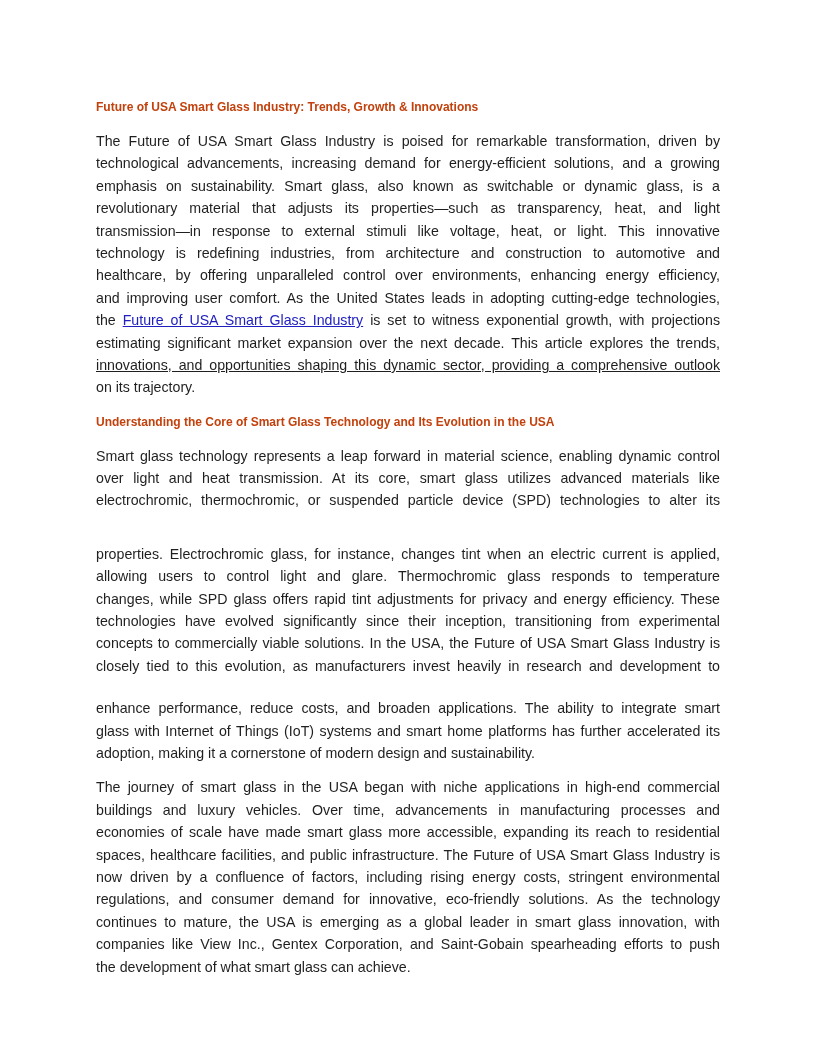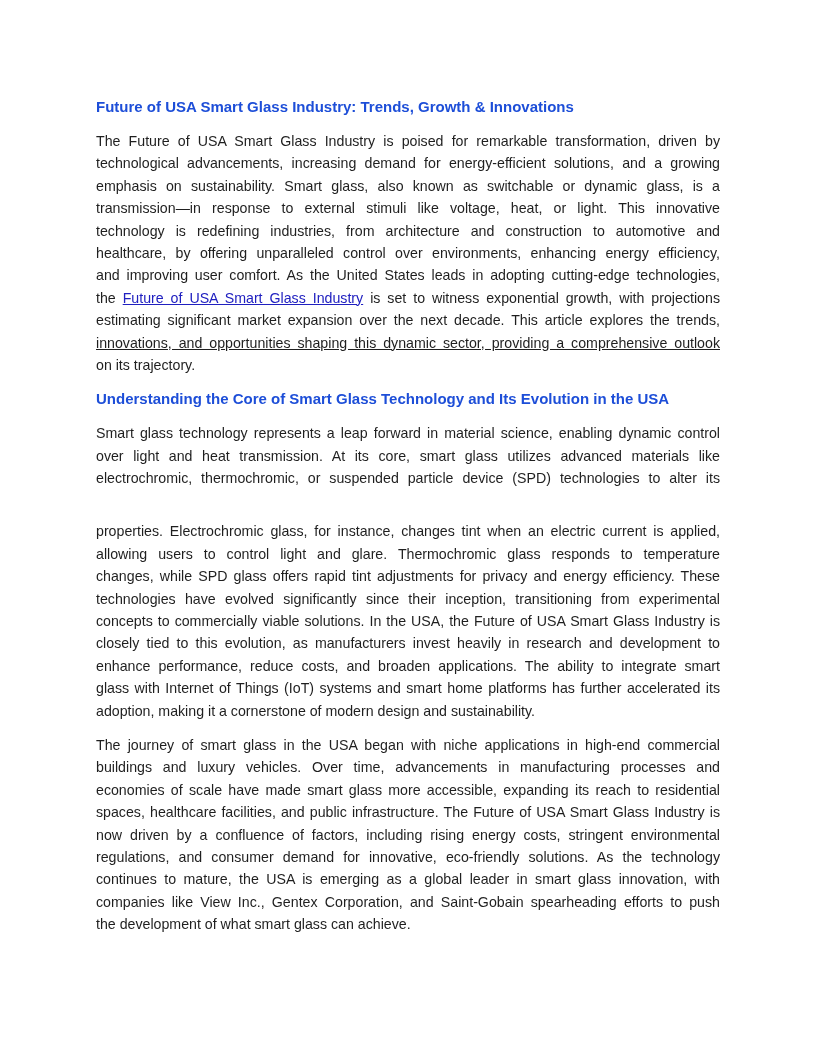--- a/index.html
+++ b/index.html
@@ -1,37 +1,38 @@
 <!DOCTYPE html>
 <html><head>
 <meta charset="utf-8">
 <style>
   html, body { margin: 0; padding: 0; background: #ffffff; }
   body { width: 816px; height: 1056px; position: relative; overflow: hidden; }
   .page { position: absolute; left: 96px; top: 96px; width: 624px; color: #1f1f1f;
     font-family: "Liberation Sans", sans-serif; font-size: 14.2px; }
-  h2 { font-size: 15px; font-weight: bold; margin: 0; height: 22px; line-height: 22px; color: #1d4ed8; }
+  h2 { font-size: 12px; font-weight: bold; margin: 0; height: 22px; line-height: 22px; color: #c2410c; }
   .para { margin: 0; }
   .line { display: block; height: 22.4px; line-height: 22.4px; text-align: justify; text-align-last: justify; white-space: nowrap; overflow: hidden; }
   .line.last { text-align-last: left; }
   a.link { color: #1a0dab; color: #2020c0; text-decoration: underline; }
   .gap-h { height: 12px; }
   .gap-p { height: 12px; }
 </style>
 </head>
 <body>
 
 <div class="page">
   <h2>Future of USA Smart Glass Industry: Trends, Growth &amp; Innovations</h2>
   <div class="gap-h"></div>
 
   <div class="para">
     <span class="line" style="white-space: normal;">The Future of USA Smart Glass Industry is poised for remarkable transformation, driven by</span>
     <span class="line" style="white-space: normal;">technological advancements, increasing demand for energy-efficient solutions, and a growing</span>
     <span class="line" style="white-space: normal;">emphasis on sustainability. Smart glass, also known as switchable or dynamic glass, is a</span>
+    <span class="line" style="white-space: normal;">revolutionary material that adjusts its properties—such as transparency, heat, and light</span>
     <span class="line" style="white-space: normal;">transmission—in response to external stimuli like voltage, heat, or light. This innovative</span>
     <span class="line" style="white-space: normal;">technology is redefining industries, from architecture and construction to automotive and</span>
     <span class="line" style="white-space: normal;">healthcare, by offering unparalleled control over environments, enhancing energy efficiency,</span>
     <span class="line" style="white-space: normal;">and improving user comfort. As the United States leads in adopting cutting-edge technologies,</span>
     <span class="line" style="white-space: normal;"><span>the </span><a class="link" href="#">Future of USA Smart Glass Industry</a><span> is set to witness exponential growth, with projections</span></span>
     <span class="line" style="white-space: normal;">estimating significant market expansion over the next decade. This article explores the trends,</span>
     <span class="line" style="white-space: normal; text-decoration: underline;">innovations, and opportunities shaping this dynamic sector, providing a comprehensive outlook</span>
     <span class="line last" style="white-space: normal;">on its trajectory.</span>
   </div>
   <div class="gap-p"></div>
@@ -42,21 +43,21 @@
   <div class="para">
     <span class="line" style="white-space: normal;">Smart glass technology represents a leap forward in material science, enabling dynamic control</span>
     <span class="line" style="white-space: normal;">over light and heat transmission. At its core, smart glass utilizes advanced materials like</span>
     <span class="line" style="white-space: normal;">electrochromic, thermochromic, or suspended particle device (SPD) technologies to alter its</span>
     <span class="line" style="white-space: normal; margin-top: 31px;">properties. Electrochromic glass, for instance, changes tint when an electric current is applied,</span>
     <span class="line" style="white-space: normal;">allowing users to control light and glare. Thermochromic glass responds to temperature</span>
     <span class="line" style="white-space: normal;">changes, while SPD glass offers rapid tint adjustments for privacy and energy efficiency. These</span>
     <span class="line" style="white-space: normal;">technologies have evolved significantly since their inception, transitioning from experimental</span>
     <span class="line" style="white-space: normal;">concepts to commercially viable solutions. In the USA, the Future of USA Smart Glass Industry is</span>
     <span class="line" style="white-space: normal;">closely tied to this evolution, as manufacturers invest heavily in research and development to</span>
-    <span class="line" style="white-space: normal;">enhance performance, reduce costs, and broaden applications. The ability to integrate smart</span>
+    <span class="line" style="white-space: normal; margin-top: 20px;">enhance performance, reduce costs, and broaden applications. The ability to integrate smart</span>
     <span class="line" style="white-space: normal;">glass with Internet of Things (IoT) systems and smart home platforms has further accelerated its</span>
     <span class="line last" style="white-space: normal;">adoption, making it a cornerstone of modern design and sustainability.</span>
   </div>
   <div class="gap-p"></div>
 
   <div class="para">
     <span class="line" style="white-space: normal;">The journey of smart glass in the USA began with niche applications in high-end commercial</span>
     <span class="line" style="white-space: normal;">buildings and luxury vehicles. Over time, advancements in manufacturing processes and</span>
     <span class="line" style="white-space: normal;">economies of scale have made smart glass more accessible, expanding its reach to residential</span>
     <span class="line" style="white-space: normal;">spaces, healthcare facilities, and public infrastructure. The Future of USA Smart Glass Industry is</span>

